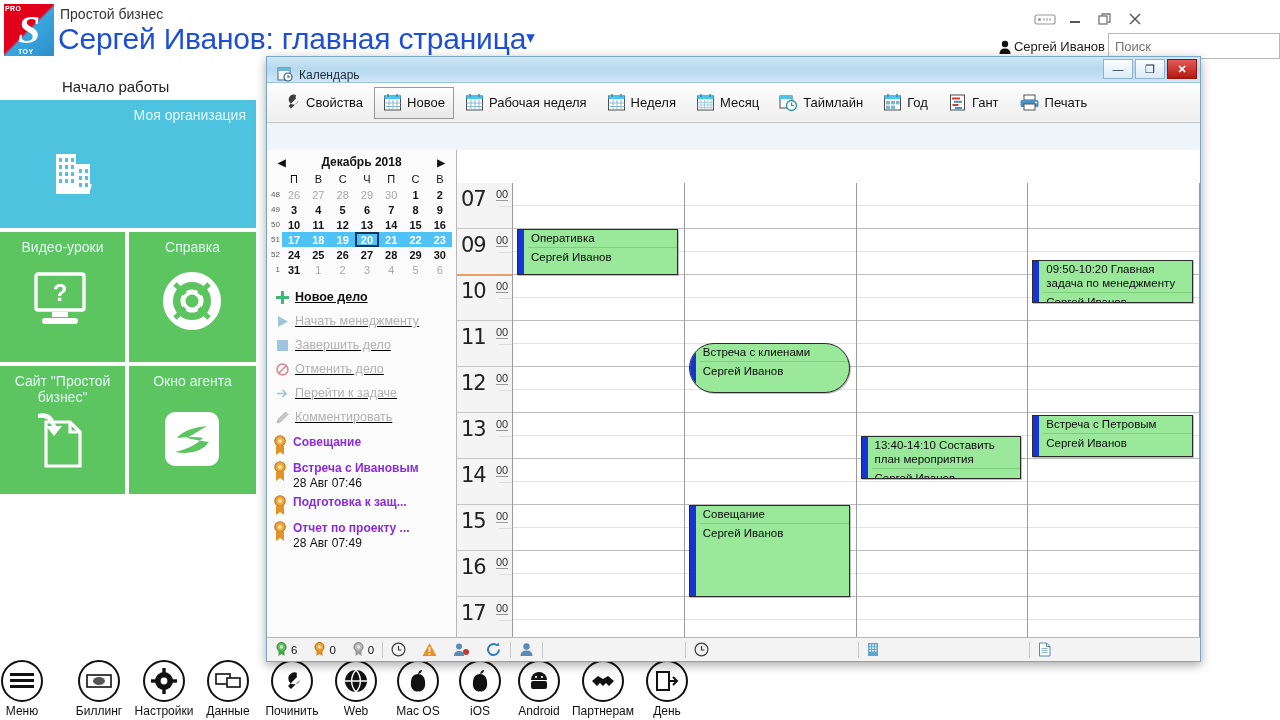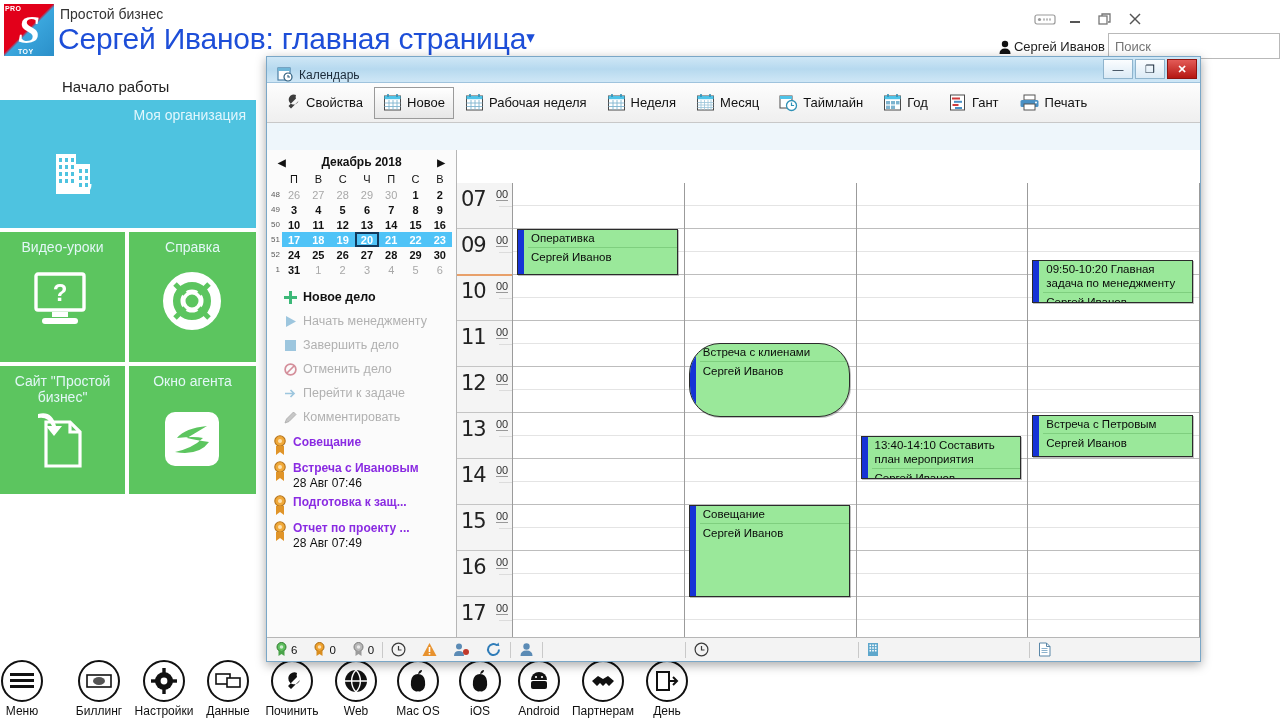--- a/index.html
+++ b/index.html
@@ -143,21 +143,21 @@
   .mc-arrow { font-size:10px; color:#111; padding:0 3px; }
   table.mc { border-collapse:collapse; width:100%; font-size:11px; }
   table.mc td, table.mc th { text-align:center; width:14.2%; height:15px; font-weight:normal; color:#111; }
   table.mc th { font-size:11px; padding-bottom:1px;}
   table.mc td.wk, table.mc th.wk { font-size:8px; color:#5a5a5a; width:10px; text-align:right; padding-right:2px;}
   table.mc td.out { color:#a8a8a8; }
   table.mc tr.selrow td:not(.wk) { background:#4fc3f7; color:#fff; }
   table.mc td.today { outline:2px solid #12395c; outline-offset:-2px; position:relative; }
   table.mc td.bold { font-weight:bold; }
 
-  .actions { margin-top:8px; padding-left:17px; }
+  .actions { margin-top:8px; padding-left:9px;text-decoration:underline; }
   .act {
     display:flex; align-items:center; gap:6px; height:24px; font-size:12.5px;
   }
   .act .txt { color:#b1b1b1; }
   .act.enabled .txt { color:#111; font-weight:bold; }
 
   .task-list { margin-top:6px; padding-left:6px; }
   .task {
     display:flex; gap:6px; margin-bottom:4px; align-items:flex-start;
   }
@@ -880,21 +880,21 @@
               <div class="slot"></div>
               <div class="slot hourline"></div>
               <div class="slot"></div>
               <div class="slot hourline"></div>
               <div class="slot"></div>
               <div class="slot hourline"></div>
               <div class="slot"></div>
               <div class="slot hourline"></div>
               <div class="slot"></div>
               <div class="slot hourline"></div>
-              <div class="evt" style="top: 160px; height: 74px; border-radius: 31px;">
+              <div class="evt" style="top: 160px; height: 50px; border-radius: 31px;">
                 <div class="bar"></div>
                 <div class="t1">Встреча с клиенами</div>
                 <div class="t2">Сергей Иванов</div>
               </div>
               <div class="evt" style="top: 322px; height: 92px;">
                 <div class="bar"></div>
                 <div class="t1">Совещание</div>
                 <div class="t2">Сергей Иванов</div>
               </div>
             </div>

